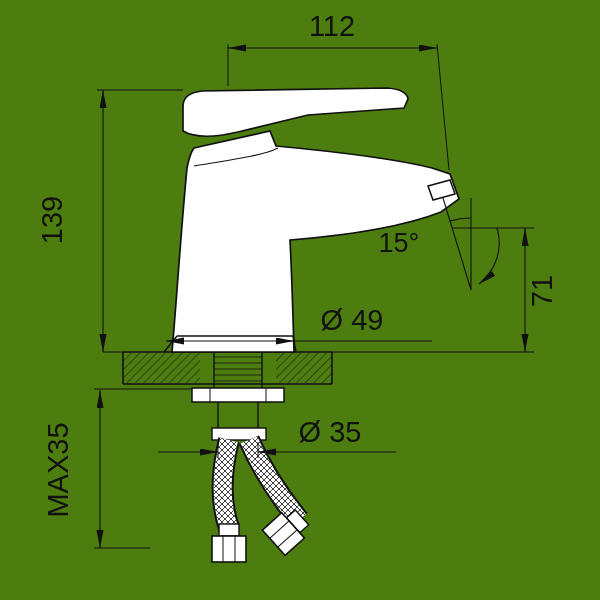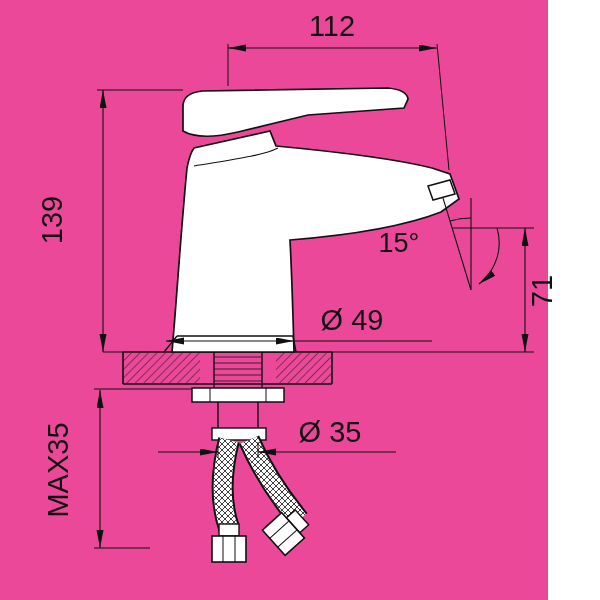--- a/index.html
+++ b/index.html
@@ -1,17 +1,17 @@
 <!DOCTYPE html>
 <html><head>
 <meta charset="utf-8">
 <style>
   html,body{margin:0;padding:0;background:#ffffff;}
   .canvas{
-    position:relative;width:548px;height:600px;background:#ec4899;
+    position:relative;width:600px;height:600px;background:#4d7c0f;
     font-family:"Liberation Sans", sans-serif;
   }
   svg text{
     font-family:"Liberation Sans", sans-serif;
     fill:#111111;
   }
   .dim-text{font-size:29px;}
   .dim-text-sm{font-size:27px;}
 </style>
 </head>

